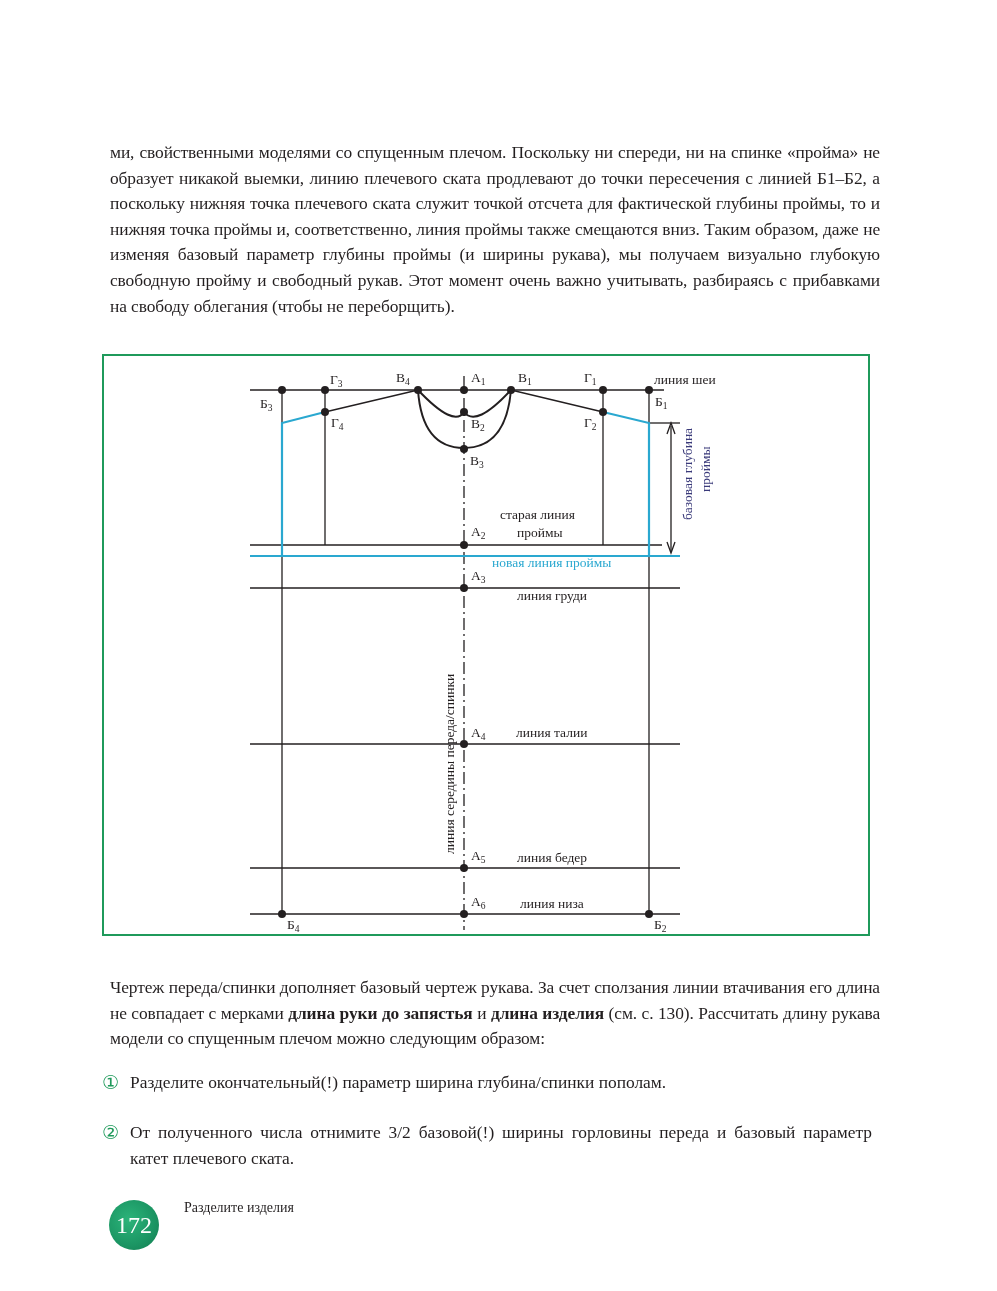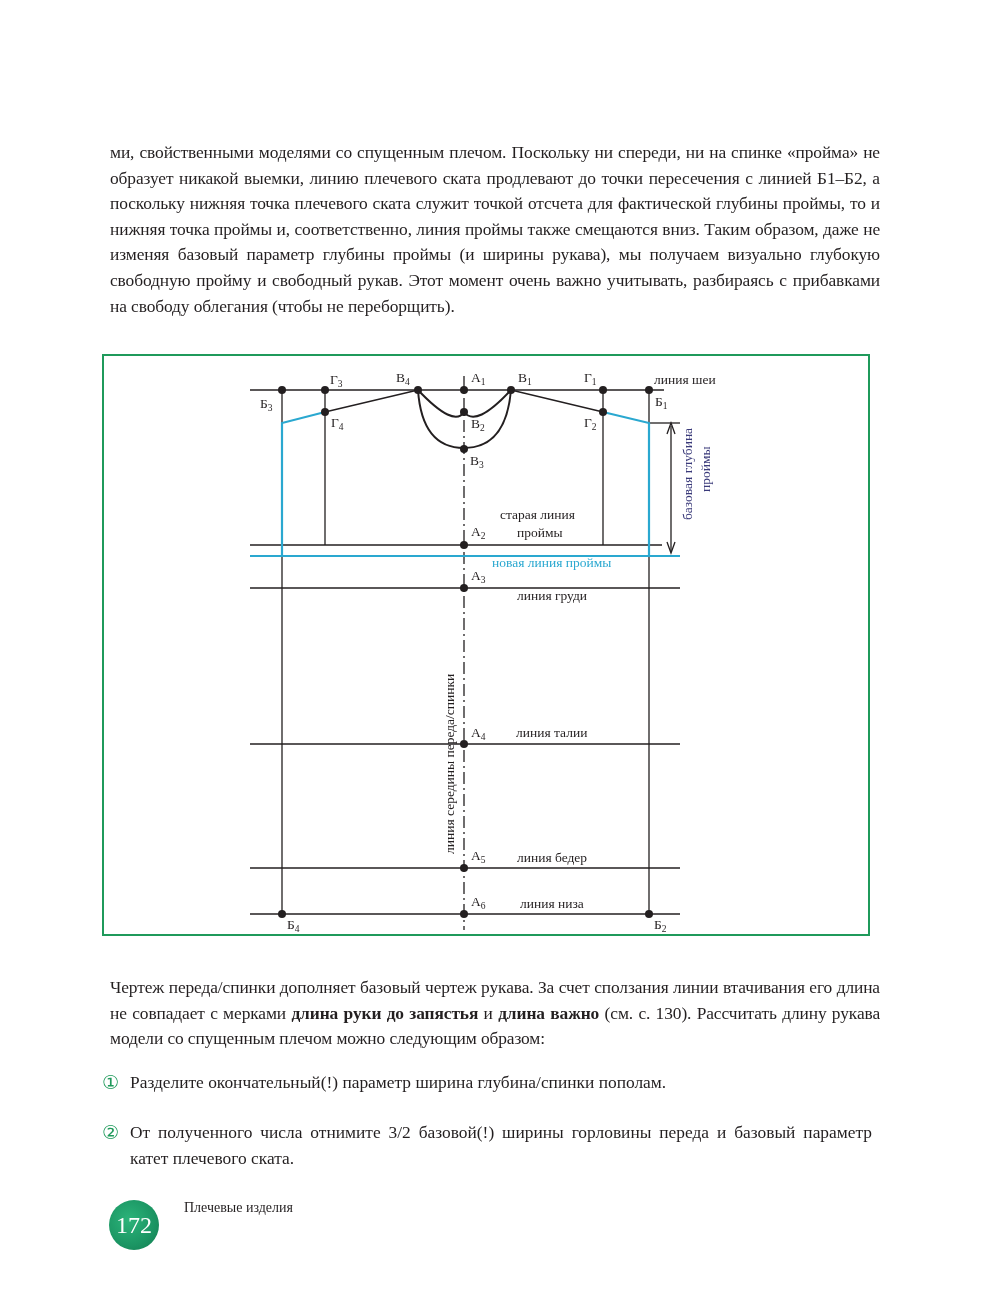--- a/index.html
+++ b/index.html
@@ -129,29 +129,29 @@
       <text x="412" y="381">линия талии</text>
       <text x="413" y="506">линия бедер</text>
       <text x="416" y="552">линия низа</text>
       <text transform="translate(350,498) rotate(-90)">линия середины переда/спинки</text>
       <text transform="translate(588,164) rotate(-90)" style="fill:#3a3a7a">базовая глубина</text>
       <text transform="translate(606,136) rotate(-90)" style="fill:#3a3a7a">проймы</text>
     </g>
   </svg>
 </div>
 
-<p class="para p2"><span>Чертеж переда/спинки дополняет базовый чертеж рукава. За счет сползания линии втачивания его длина не совпадает с мерками </span><b>длина руки до запястья</b><span> и </span><b>длина важно</b><span> (см. с. 130). Рассчитать длину рукава модели со спущенным плечом можно следующим образом:</span></p>
+<p class="para p2"><span>Чертеж переда/спинки дополняет базовый чертеж рукава. За счет сползания линии втачивания его длина не совпадает с мерками </span><b>длина руки до запястья</b><span> и </span><b>длина изделия</b><span> (см. с. 130). Рассчитать длину рукава модели со спущенным плечом можно следующим образом:</span></p>
 
 <div class="steps">
   <div class="step step1">
     <span class="step-num">①</span>
     <span class="step-text">Разделите окончательный(!) параметр ширина глубина/спинки пополам.</span>
   </div>
   <div class="step step2">
     <span class="step-num">②</span>
     <span class="step-text">От полученного числа отнимите 3/2 базовой(!) ширины горловины переда и базовый параметр катет плечевого ската.</span>
   </div>
 </div>
 
 <div class="footer">
   <div class="page-badge">172</div>
-  <div class="section-title">Плечевые изделия</div>
+  <div class="section-title">Разделите изделия</div>
 </div>
 
 </body></html>

